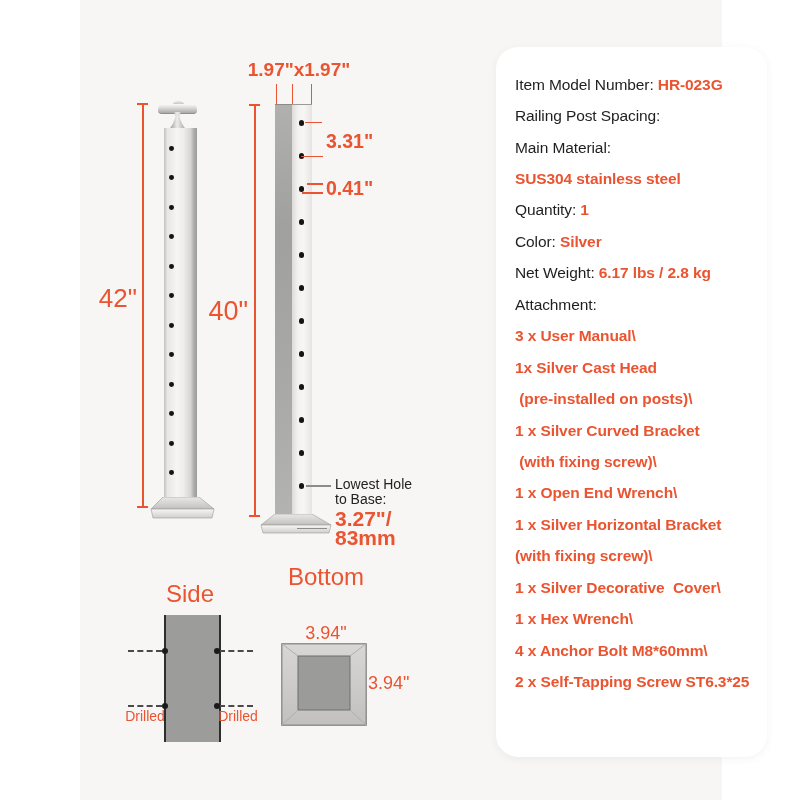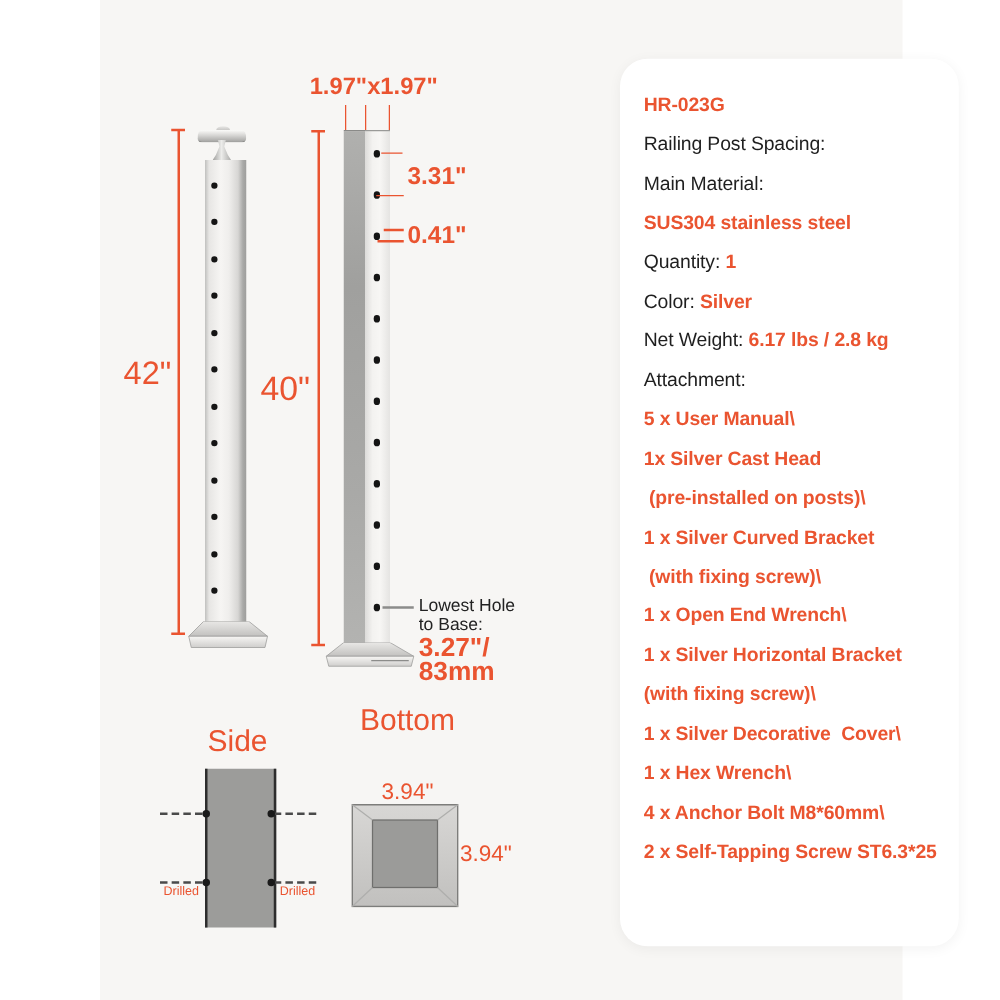--- a/index.html
+++ b/index.html
@@ -42,21 +42,21 @@
   .post2-right{position:absolute;left:292px;top:104px;width:19.7px;height:413px;
     background:linear-gradient(90deg,#dcdbd9 0%,#f3f2f0 30%,#f7f6f4 60%,#e5e4e2 100%);
     border-top:1px solid #9a9a98;}
   .hole{position:absolute;border-radius:50%;background:#141414;}
 
   
   .side-rect{position:absolute;left:164px;top:615px;width:53px;height:127px;background:#9c9c9a;
     border-left:2px solid #2d2d2d;border-right:2px solid #2d2d2d;}
   .dash{position:absolute;height:0;border-top:2px dashed #4a4a4a;}
   .dot{position:absolute;width:6px;height:6px;border-radius:50%;background:#1a1a1a;}
-  .drilled{position:absolute;color:#ea5430;font-size:10px;text-align:center;width:44px;}
+  .drilled{position:absolute;color:#ea5430;font-size:14px;text-align:center;width:44px;}
 
   .title-label{position:absolute;color:#ea5430;font-size:24px;text-align:center;width:90px;}
   .small-meas{position:absolute;color:#ea5430;font-size:18px;}
   .ann-text{position:absolute;color:#222222;font-size:14px;line-height:15px;}
   .ann-value{position:absolute;color:#ea5430;font-size:21px;line-height:18.5px;font-weight:700;}
   .leader-gray{position:absolute;height:1.3px;background:#8c8c8a;}
 </style>
 </head>
 <body>
 
@@ -178,20 +178,21 @@
       <line x1="0.8" y1="0.8" x2="17" y2="13" stroke="#aeaeac" stroke-width="1"></line>
       <line x1="85.2" y1="0.8" x2="69" y2="13" stroke="#aeaeac" stroke-width="1"></line>
       <line x1="85.2" y1="82.2" x2="69" y2="67" stroke="#aeaeac" stroke-width="1"></line>
       <line x1="0.8" y1="82.2" x2="17" y2="67" stroke="#aeaeac" stroke-width="1"></line>
     </svg>
     <div class="small-meas" style="left:288px;top:673px;">3.94"</div>
 
     <div class="card">
       <div class="card-rows" id="spec-rows">
   <div class="spec-row">
+    <span class="lbl">Item Model Number: </span>
     <span class="val">HR-023G</span>
   </div>
 
   <div class="spec-row">
     <span class="lbl">Railing Post Spacing:</span>
     <span class="val"></span>
   </div>
 
 
   <div class="spec-row">
@@ -219,21 +220,21 @@
     <span class="val">6.17 lbs / 2.8 kg</span>
   </div>
 
   <div class="spec-row">
     <span class="lbl">Attachment:</span>
     <span class="val"></span>
   </div>
 
   <div class="spec-row">
     <span class="lbl"></span>
-    <span class="val">5 x User Manual\</span>
+    <span class="val">3 x User Manual\</span>
   </div>
 
   <div class="spec-row">
     <span class="lbl"></span>
     <span class="val">1x Silver Cast Head</span>
   </div>
 
   <div class="spec-row">
     <span class="lbl"></span>
     <span class="val"> (pre-installed on posts)\</span>

